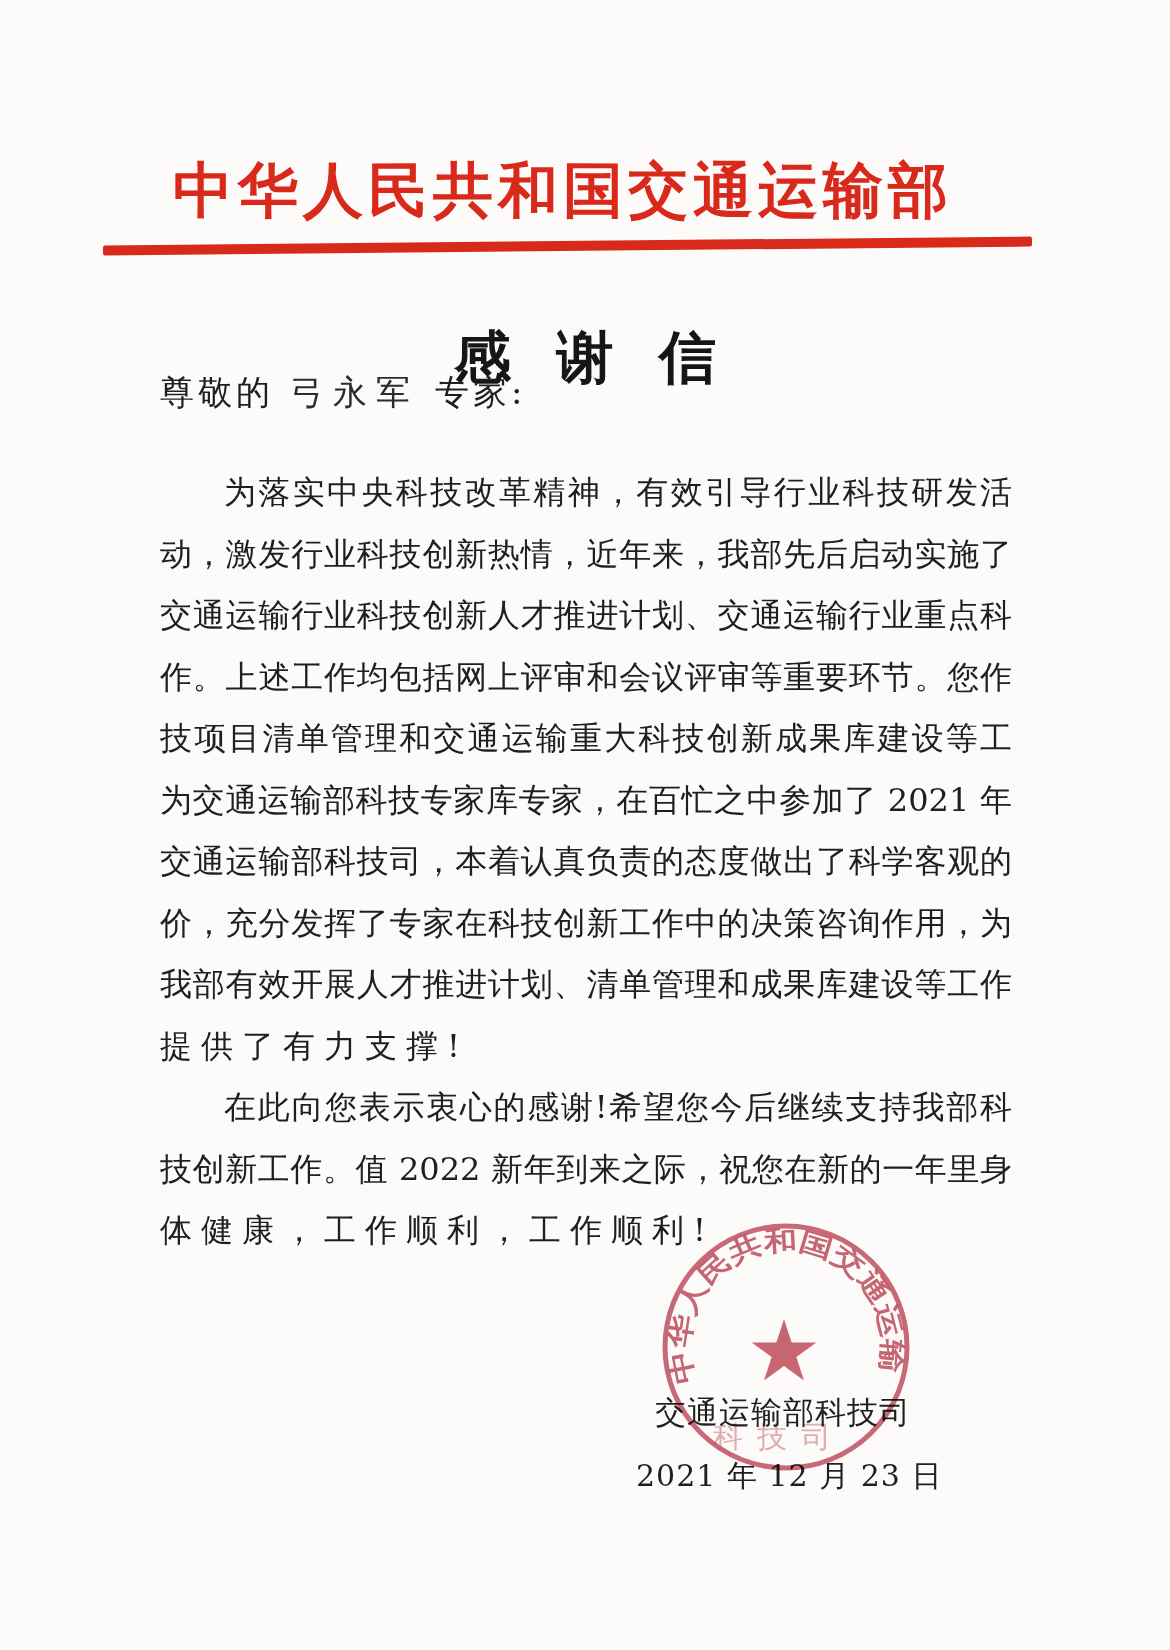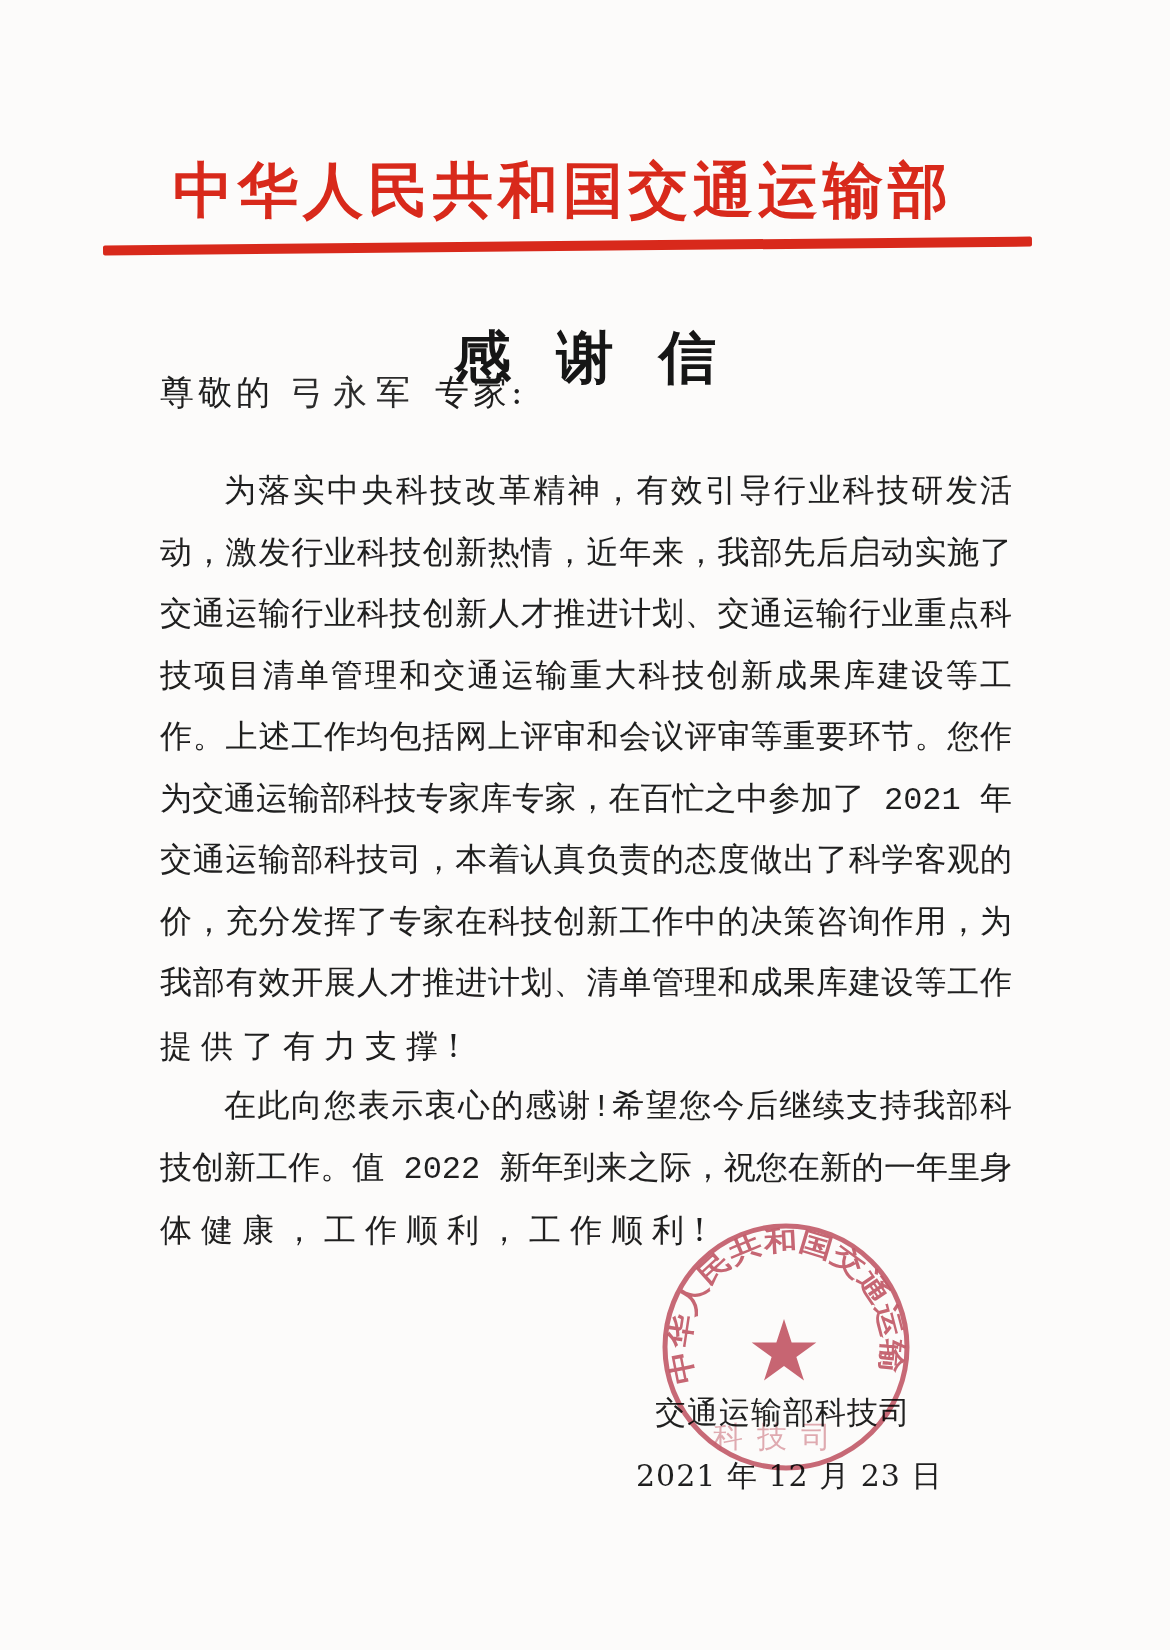--- a/index.html
+++ b/index.html
@@ -73,21 +73,20 @@
     height: 61.5px;
     line-height: 61.5px;
     white-space: nowrap;
   }
   .line.jl {
     white-space: normal;
     text-align: justify;
     text-align-last: justify;
     text-justify: inter-character;
     overflow: hidden;
-    font-family: Liberation Mono, monospace;
   }
   .line.indent { text-indent: 64px; }
   .line.last { letter-spacing: 9px; text-align: left; }
 
   
   .signer {
     position: absolute;
     top: 1392px; left: 652px;
     width: 262px;
     text-align: center;
@@ -152,22 +151,22 @@
   <div class="title">感 谢 信</div>
 
   <div class="salutation">
     <span>尊敬的</span><span class="name">弓永军</span><span>专家:</span>
   </div>
 
   <div class="body-block">
     <div class="line jl indent">为落实中央科技改革精神，有效引导行业科技研发活</div>
     <div class="line jl">动，激发行业科技创新热情，近年来，我部先后启动实施了</div>
     <div class="line jl">交通运输行业科技创新人才推进计划、交通运输行业重点科</div>
+    <div class="line jl">作。上述工作均包括网上评审和会议评审等重要环节。您作</div>
     <div class="line jl">技项目清单管理和交通运输重大科技创新成果库建设等工</div>
-    <div class="line jl">作。上述工作均包括网上评审和会议评审等重要环节。您作</div>
     <div class="line jl">为交通运输部科技专家库专家，在百忙之中参加了 2021 年</div>
     <div class="line jl">交通运输部科技司，本着认真负责的态度做出了科学客观的评</div>
     <div class="line jl">价，充分发挥了专家在科技创新工作中的决策咨询作用，为</div>
     <div class="line jl">我部有效开展人才推进计划、清单管理和成果库建设等工作</div>
     <div class="line last">提供了有力支撑!</div>
     <div class="line jl indent">在此向您表示衷心的感谢!希望您今后继续支持我部科</div>
     <div class="line jl">技创新工作。值 2022 新年到来之际，祝您在新的一年里身</div>
     <div class="line last">体健康，工作顺利，工作顺利!</div>
   </div>
 

